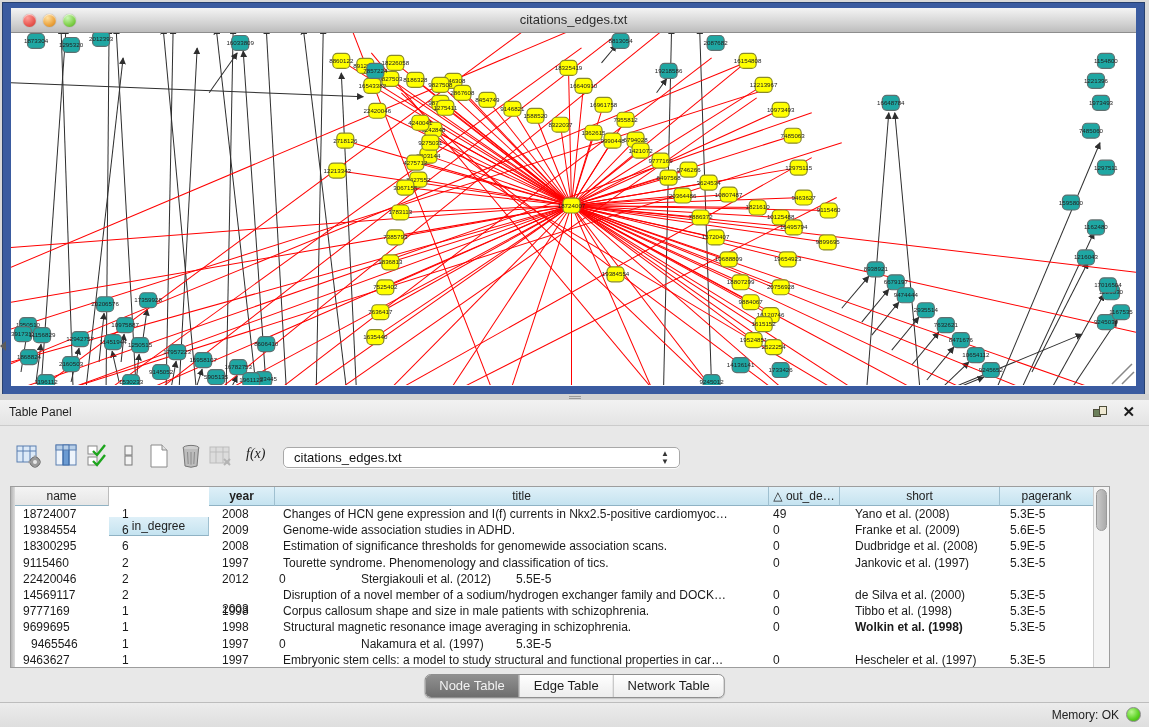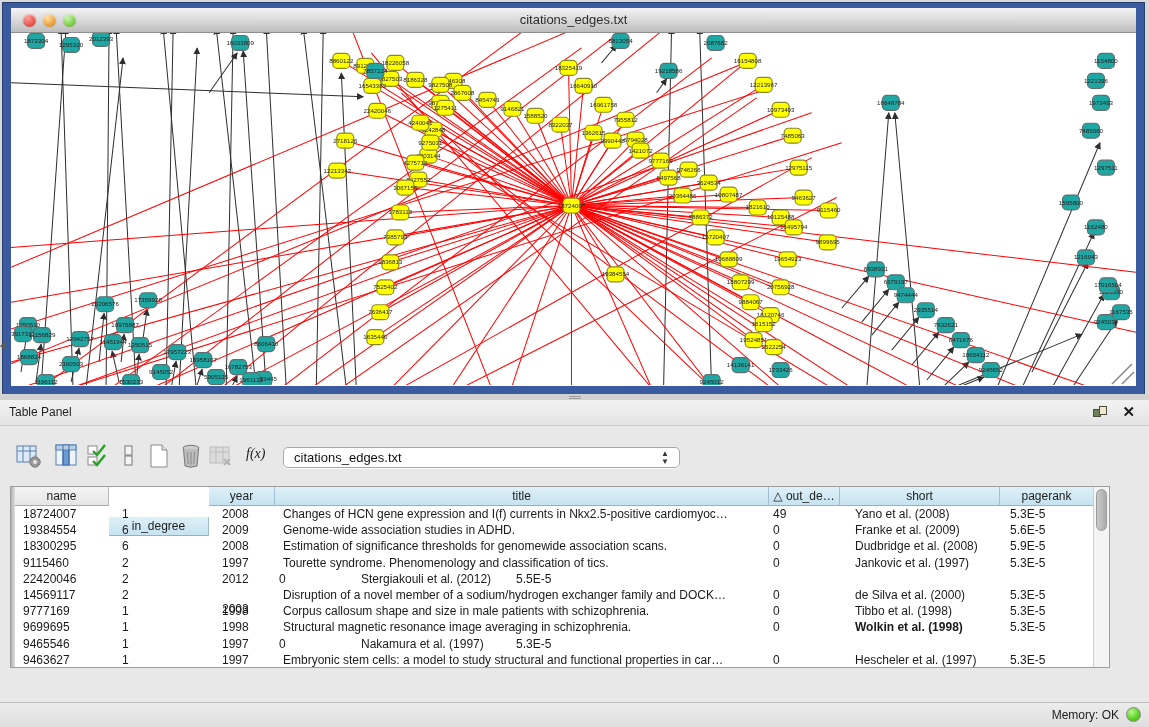--- a/index.html
+++ b/index.html
@@ -860,21 +860,21 @@
       <span id="combo-arrows">▲<br>▼</span>
     </div>
   </div>
 
   <div id="table-wrap">
     <div id="left-strip"></div>
     <div id="grid">
       <div id="head-row">
           <div class="hcell first" style="width: 94px;">name</div>
           <div class="hcell" style="width: 100px; margin-top: 30px;">in_degree</div>
-          <div class="hcell" style="width: 66px;">year</div>
+          <div class="hcell" style="width: 66px; font-weight: bold;">year</div>
           <div class="hcell" style="width: 494px;">title</div>
           <div class="hcell" style="width: 71px;">△ out_de…</div>
           <div class="hcell" style="width: 160px;">short</div>
           <div class="hcell" style="width: 94px;">pagerank</div>
         </div>
       <div id="body-rows">
           <div class="trow">
             <div class="tcell" style="width: 94px; padding-left: 8px;">18724007</div>
             <div class="tcell" style="width: 100px; padding-left: 13px;">1</div>
             <div class="tcell" style="width: 66px; padding-left: 13px;">2008</div>
@@ -939,21 +939,21 @@
           <div class="trow">
             <div class="tcell" style="width: 94px; padding-left: 8px;">9699695</div>
             <div class="tcell" style="width: 100px; padding-left: 13px;">1</div>
             <div class="tcell" style="width: 66px; padding-left: 13px;">1998</div>
             <div class="tcell" style="width: 494px; padding-left: 8px;">Structural magnetic resonance image averaging in schizophrenia.</div>
             <div class="tcell" style="width: 71px; padding-left: 4px;">0</div>
             <div class="tcell" style="width: 160px; padding-left: 15px; font-weight: bold;">Wolkin et al. (1998)</div>
             <div class="tcell" style="width: 94px; padding-left: 10px;">5.3E-5</div>
           </div>
           <div class="trow">
-            <div class="tcell" style="width: 94px; padding-left: 8px;">9465546</div>
+            <div class="tcell" style="width: 94px; padding-left: 16px;">9465546</div>
             <div class="tcell" style="width: 100px; padding-left: 13px;">1</div>
             <div class="tcell" style="width: 66px; padding-left: 13px;">1997</div>
             <div class="tcell" style="width: 71px; padding-left: 4px;">0</div>
             <div class="tcell" style="width: 160px; padding-left: 15px;">Nakamura et al. (1997)</div>
             <div class="tcell" style="width: 94px; padding-left: 10px;">5.3E-5</div>
           </div>
           <div class="trow">
             <div class="tcell" style="width: 94px; padding-left: 8px;">9463627</div>
             <div class="tcell" style="width: 100px; padding-left: 13px;">1</div>
             <div class="tcell" style="width: 66px; padding-left: 13px;">1997</div>
@@ -962,18 +962,25 @@
             <div class="tcell" style="width: 160px; padding-left: 15px;">Hescheler et al. (1997)</div>
             <div class="tcell" style="width: 94px; padding-left: 10px;">5.3E-5</div>
           </div>
         </div>
     </div>
     <div id="vscroll">
       <div id="vthumb"></div>
     </div>
   </div>
 
+  <div id="tabs-row">
+    <div id="seg">
+        <div class="seg-btn sel">Node Table</div>
+        <div class="seg-btn">Edge Table</div>
+        <div class="seg-btn">Network Table</div>
+      </div>
+  </div>
 </div>
 
 <div id="statusbar">
   <span id="memory">Memory: OK</span>
   <span id="mem-dot"></span>
 </div>
 
 </body></html>

